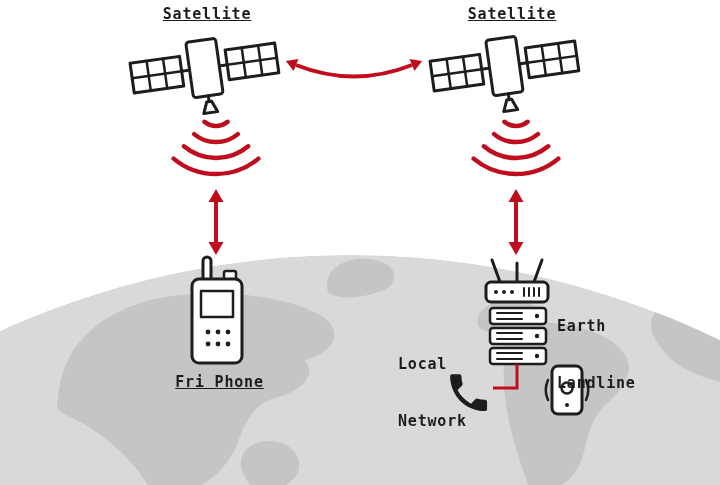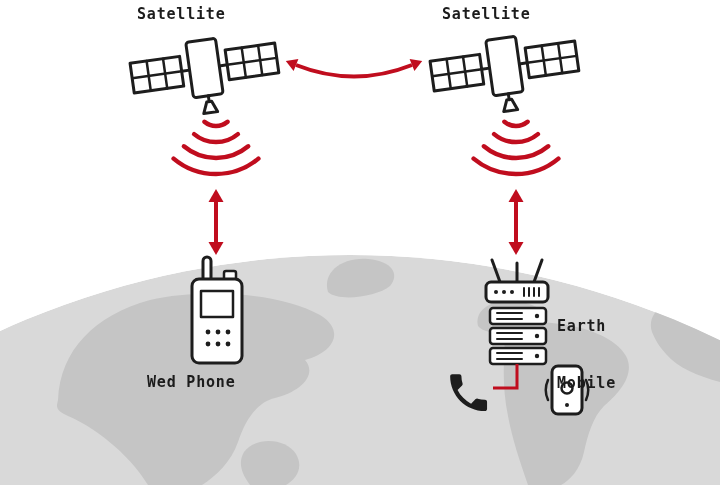--- a/index.html
+++ b/index.html
@@ -5,21 +5,21 @@
   html,body{margin:0;padding:0;background:#ffffff;}
   .canvas{
     position:relative;width:720px;height:485px;background:#ffffff;
     overflow:hidden;font-family:"DejaVu Sans Mono","Liberation Mono",monospace;
   }
   .canvas svg{position:absolute;left:0;top:0;}
   .label{
     position:absolute;color:#1c1c1c;font-size:15px;font-weight:700;
     letter-spacing:0.8px;line-height:19px;white-space:pre;
   }
-  .center{text-align:left;}
+  .center{text-align:center;text-decoration:underline;}
 </style>
 </head>
 <body>
 
 <div class="canvas">
 
   <svg width="720" height="485" viewBox="0 0 720 485">
     <defs>
       <clipPath id="earthclip">
           <circle cx="350" cy="1100" r="845"></circle>
@@ -150,22 +150,26 @@
       <circle cx="567" cy="388" r="5.5" stroke-width="2.5"></circle>
       <path d="M 548 380 Q 543.5 390 548 400" fill="none" stroke-width="2.5"></path>
       <path d="M 586 380 Q 590.5 390 586 400" fill="none" stroke-width="2.5"></path>
     </g>
   </svg>
 
   <div class="label center" style="left:137px;top:5px;width:140px;">Satellite</div>
 
   <div class="label center" style="left:442px;top:5px;width:140px;">Satellite</div>
 
-  <div class="label center" style="left:147px;top:373px;width:145px;">Wed Phone</div>
+  <div class="label center" style="left:147px;top:373px;width:145px;">Fri Phone</div>
 
   <div class="label" style="left:557px;top:279px;">
     <div>Earth</div>
-    <div>Mobile</div>
+    <div>Landline</div>
   </div>
 
+  <div class="label" style="left:398px;top:317px;">
+    <div>Local</div>
+    <div>Network</div>
+  </div>
 
 
 </div>
 
 </body></html>

